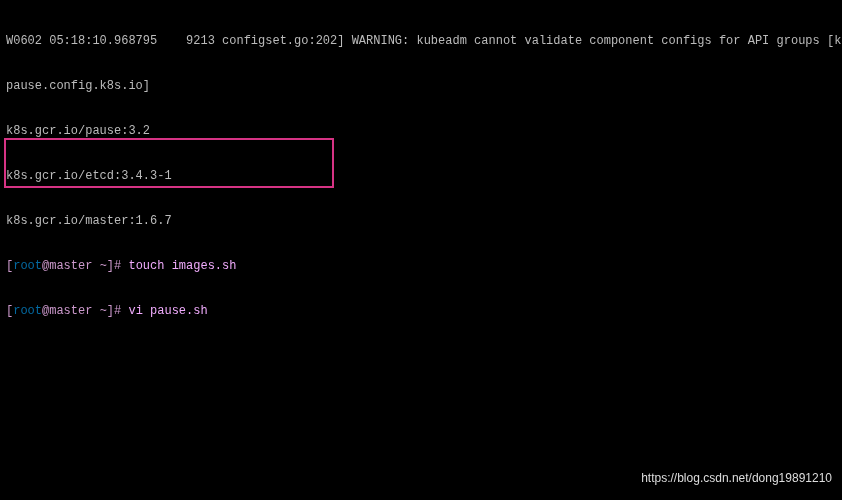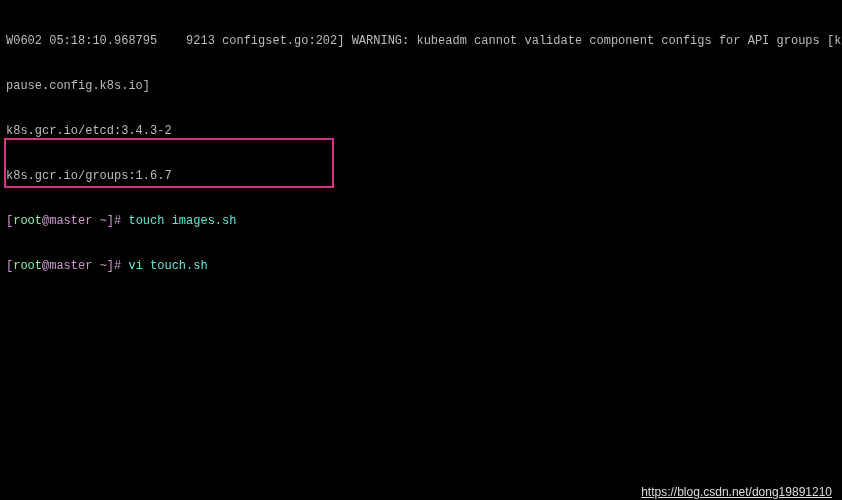--- a/index.html
+++ b/index.html
@@ -17,45 +17,45 @@
     .terminal {
       padding: 4px 6px;
       white-space: pre;
     }
     .line { display: block; }
     .highlight-box {
       position: absolute;
       border: 2px solid #d63384;
       background: transparent;
     }
-    .prompt-user { color: #86efac; }
+    .prompt-user { color: #0369a1; }
     .prompt-host { color: #cc99cc; }
     .prompt-tilde { color: #cc99cc; }
     .prompt-bracket { color: #cc99cc; }
-    .cmd { color: #5eead4; }
+    .cmd { color: #f0abfc; }
     .watermark {
       position: absolute;
-      bottom: 0;
+      bottom: 14px;
       right: 10px;
       color: #ddd;
       font-size: 12px;
       font-family: Arial, sans-serif;
-      text-decoration: underline;
     }
   </style>
 </head>
 <body>
 
 <div class="terminal">
   <span class="line">W0602 05:18:10.968795    9213 configset.go:202] WARNING: kubeadm cannot validate component configs for API groups [kubel</span>
   <span class="line">pause.config.k8s.io]</span>
-  <span class="line">k8s.gcr.io/etcd:3.4.3-2</span>
-  <span class="line">k8s.gcr.io/groups:1.6.7</span>
+  <span class="line">k8s.gcr.io/pause:3.2</span>
+  <span class="line">k8s.gcr.io/etcd:3.4.3-1</span>
+  <span class="line">k8s.gcr.io/master:1.6.7</span>
   <span class="line"><span class="prompt-bracket">[</span><span class="prompt-user">root</span><span class="prompt-bracket">@</span><span class="prompt-host">master</span> <span class="prompt-tilde">~</span><span class="prompt-bracket">]</span><span class="prompt-bracket">#</span> <span class="cmd">touch images.sh</span></span>
-  <span class="line"><span class="prompt-bracket">[</span><span class="prompt-user">root</span><span class="prompt-bracket">@</span><span class="prompt-host">master</span> <span class="prompt-tilde">~</span><span class="prompt-bracket">]</span><span class="prompt-bracket">#</span> <span class="cmd">vi touch.sh</span></span>
+  <span class="line"><span class="prompt-bracket">[</span><span class="prompt-user">root</span><span class="prompt-bracket">@</span><span class="prompt-host">master</span> <span class="prompt-tilde">~</span><span class="prompt-bracket">]</span><span class="prompt-bracket">#</span> <span class="cmd">vi pause.sh</span></span>
   
   
   
   
   
   
   
   
   
   

